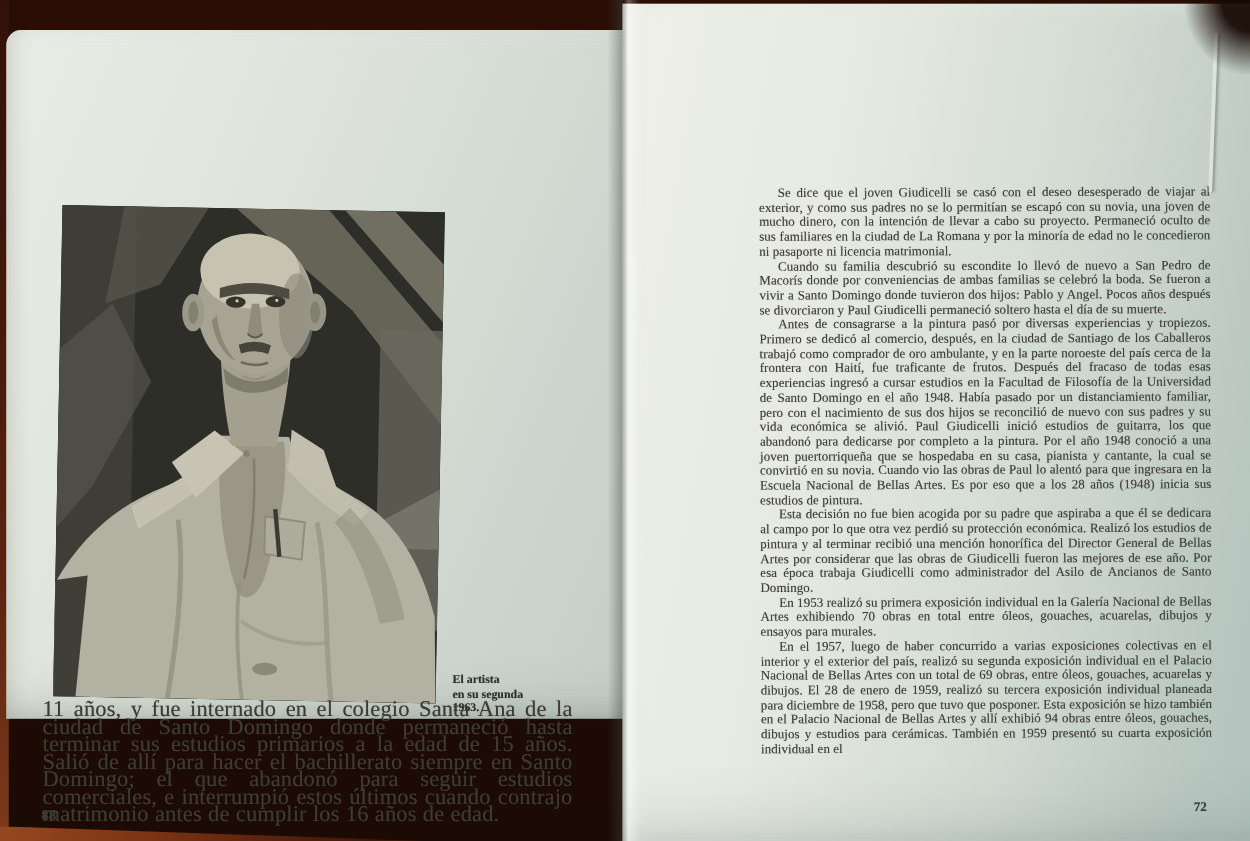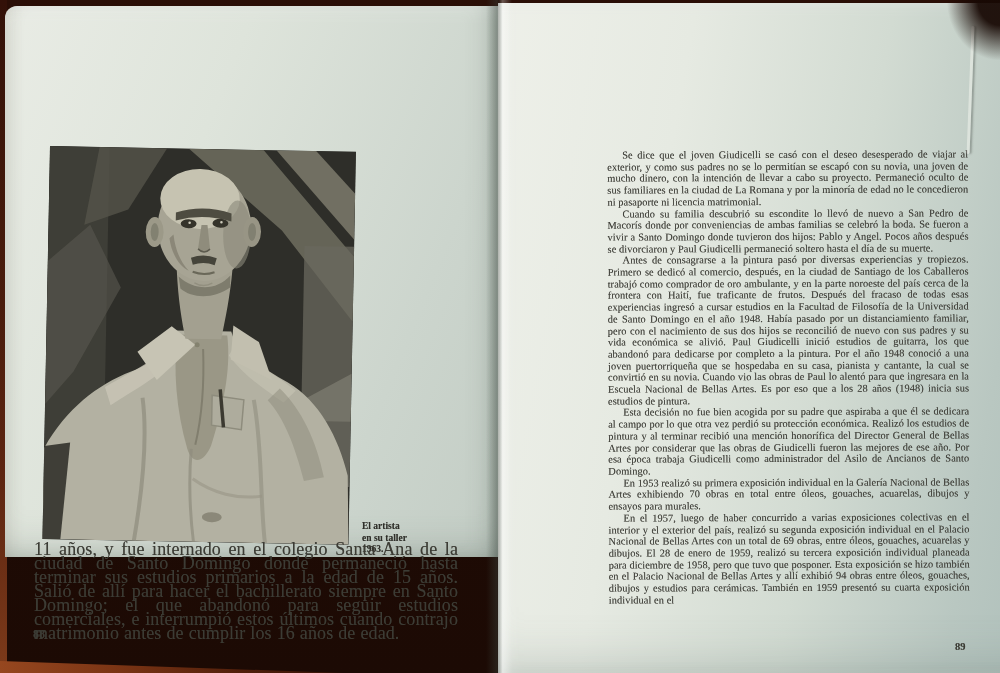--- a/index.html
+++ b/index.html
@@ -12,28 +12,29 @@
     position: relative; width: 1000px; height: 673px; overflow: hidden;
     background: linear-gradient(180deg, #2a0e06 0%, #200b05 50%, #1c0a04 100%);
   }
   
   .left-strip {
     position: absolute; left: 0; top: 0; width: 7px; height: 673px;
     background: linear-gradient(180deg, #331108 0%, #4a1c0c 45%, #5d2511 70%, #7c3a1a 100%);
   }
   .page { position: absolute; }
   .page-left {
-    left: 5px; top: 6px; width: 493px; height: 551px;
+    left: 5px; top: 24px; width: 493px; height: 551px;
     border-radius: 12px 0 0 0;
     background: linear-gradient(112deg, #e9ece5 0%, #dee4db 35%, #ccd5cd 75%, #c3cdc5 100%);
     box-shadow:
       inset -20px 0 26px -14px rgba(70,85,75,.30),
       inset 0 -30px 40px -28px rgba(80,95,85,.35),
       inset 14px 0 18px -12px rgba(90,75,55,.18),
       inset 0 16px 20px -16px rgba(255,255,255,.55);
+    padding-left: 44px;
   }
   .page-right {
     left: 498px; top: 3px; width: 544px; height: 670px;
     border-radius: 0 20px 0 0;
     background: linear-gradient(100deg, #eef0e9 0%, #e6eae2 30%, #d2dbd2 60%, #b9c7c1 85%, #aebfba 100%);
     box-shadow:
       inset 16px 0 20px -12px rgba(255,255,255,.55),
       inset -14px 0 22px -14px rgba(40,50,48,.35),
       inset 0 -40px 50px -34px rgba(95,115,108,.30),
       inset 0 14px 16px -14px rgba(255,255,255,.5);
@@ -161,39 +162,39 @@
         <line x1="176" y1="240" x2="180" y2="278" stroke="#3c3a31" stroke-width="3.5"></line>
         <circle cx="152" cy="196" r="2.5" fill="#84826f"></circle>
         <path d="M148,300 C146,330 148,365 152,393" stroke="#8e8c7d" stroke-width="3" fill="none" opacity="0.7"></path>
         <ellipse cx="170" cy="368" rx="10" ry="5" fill="#6f6d5e" opacity="0.6"></ellipse>
         <polygon points="0,300 26,296 18,393 0,393" fill="#2a2a24" opacity="0.85"></polygon>
       </svg>
     </div>
 
     <div class="caption">
       <div>El artista</div>
-      <div>en su taller</div>
+      <div>en su segunda</div>
       <div>1963.</div>
     </div>
 
     <p class="left-body">11 años, y fue internado en el colegio Santa Ana de la ciudad de Santo Domingo donde permaneció hasta terminar sus estudios primarios a la edad de 15 años. Salió de allí para hacer el bachillerato siempre en Santo Domingo; el que abandonó para seguir estudios comerciales, e interrumpió estos últimos cuando contrajo matrimonio antes de cumplir los 16 años de edad.</p>
 
     <div class="pagenum pagenum-left">88</div>
   </div>
 
   <div class="page page-right">
     <div class="right-text">
       <p>Se dice que el joven Giudicelli se casó con el deseo desesperado de viajar al exterior, y como sus padres no se lo permitían se escapó con su novia, una joven de mucho dinero, con la intención de llevar a cabo su proyecto. Permaneció oculto de sus familiares en la ciudad de La Romana y por la minoría de edad no le concedieron ni pasaporte ni licencia matrimonial.</p>
       <p>Cuando su familia descubrió su escondite lo llevó de nuevo a San Pedro de Macorís donde por conveniencias de ambas familias se celebró la boda. Se fueron a vivir a Santo Domingo donde tuvieron dos hijos: Pablo y Angel. Pocos años después se divorciaron y Paul Giudicelli permaneció soltero hasta el día de su muerte.</p>
       <p>Antes de consagrarse a la pintura pasó por diversas experiencias y tropiezos. Primero se dedicó al comercio, después, en la ciudad de Santiago de los Caballeros trabajó como comprador de oro ambulante, y en la parte noroeste del país cerca de la frontera con Haití, fue traficante de frutos. Después del fracaso de todas esas experiencias ingresó a cursar estudios en la Facultad de Filosofía de la Universidad de Santo Domingo en el año 1948. Había pasado por un distanciamiento familiar, pero con el nacimiento de sus dos hijos se reconcilió de nuevo con sus padres y su vida económica se alivió. Paul Giudicelli inició estudios de guitarra, los que abandonó para dedicarse por completo a la pintura. Por el año 1948 conoció a una joven puertorriqueña que se hospedaba en su casa, pianista y cantante, la cual se convirtió en su novia. Cuando vio las obras de Paul lo alentó para que ingresara en la Escuela Nacional de Bellas Artes. Es por eso que a los 28 años (1948) inicia sus estudios de pintura.</p>
       <p>Esta decisión no fue bien acogida por su padre que aspiraba a que él se dedicara al campo por lo que otra vez perdió su protección económica. Realizó los estudios de pintura y al terminar recibió una mención honorífica del Director General de Bellas Artes por considerar que las obras de Giudicelli fueron las mejores de ese año. Por esa época trabaja Giudicelli como administrador del Asilo de Ancianos de Santo Domingo.</p>
       <p>En 1953 realizó su primera exposición individual en la Galería Nacional de Bellas Artes exhibiendo 70 obras en total entre óleos, gouaches, acuarelas, dibujos y ensayos para murales.</p>
       <p>En el 1957, luego de haber concurrido a varias exposiciones colectivas en el interior y el exterior del país, realizó su segunda exposición individual en el Palacio Nacional de Bellas Artes con un total de 69 obras, entre óleos, gouaches, acuarelas y dibujos. El 28 de enero de 1959, realizó su tercera exposición individual planeada para diciembre de 1958, pero que tuvo que posponer. Esta exposición se hizo también en el Palacio Nacional de Bellas Artes y allí exhibió 94 obras entre óleos, gouaches, dibujos y estudios para cerámicas. También en 1959 presentó su cuarta exposición individual en el</p>
     </div>
-    <div class="pagenum pagenum-right">89</div>
+    <div class="pagenum pagenum-right">72</div>
   </div>
 
   <div class="gutter"></div>
   <div class="fold-line"></div>
   <div class="corner-dark"></div>
   <div class="bottom-wedge"></div>
 
 </div>
 
 </body></html>

